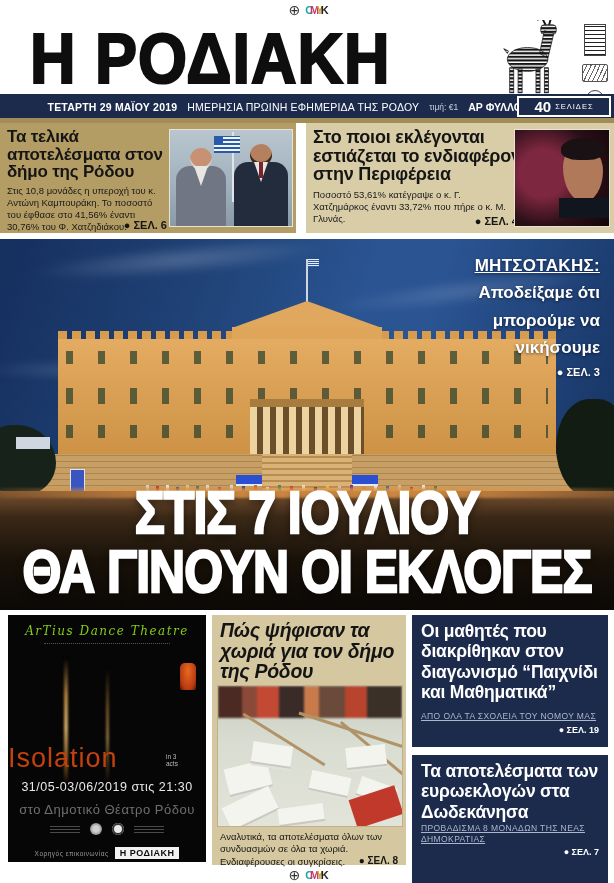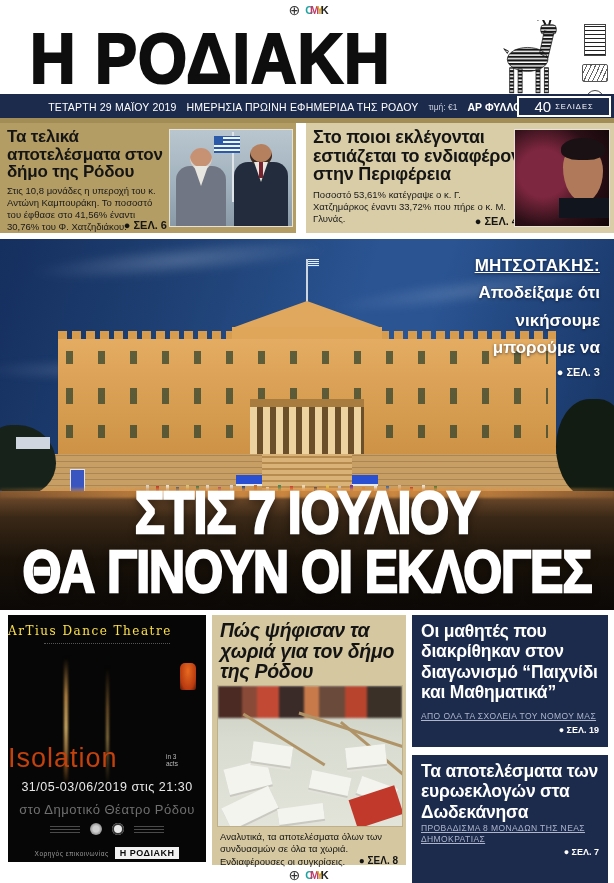--- a/index.html
+++ b/index.html
@@ -21,27 +21,27 @@
   .pbarcode{width:20px;height:30px;border:1px solid #444;
       background:repeating-linear-gradient(0deg,#222 0 1.5px,transparent 1.5px 4px);}
   .pstamp{width:24px;height:16px;border:1px solid #555;border-radius:2px;
       background:repeating-linear-gradient(115deg,transparent 0 3px,#666 3px 4px);}
   .ppost{width:16px;height:16px;border:1.5px solid #444;border-radius:50%;
       background:radial-gradient(circle at 50% 50%, #555 0 2px, transparent 2px);}
 
   
   .datebar{position:absolute;left:0;top:94px;width:614px;height:25px;background:#1c2a4c;color:#fff;
       display:flex;align-items:center;justify-content:center;gap:10px;}
-  .datebar .d1{font-size:10.5px;font-weight:normal;letter-spacing:.2px;}
+  .datebar .d1{font-size:10.5px;font-weight:bold;letter-spacing:.2px;}
   .datebar .d2{font-size:10.5px;letter-spacing:.2px;}
   .datebar .d3{font-size:8.5px;color:#c9cfdd;}
   .datebar .d4{font-size:10.5px;font-weight:bold;}
   .pagesbox{position:absolute;right:3px;top:2px;bottom:2px;width:90px;border:2px solid #fff;background:#1c2a4c;
       display:flex;align-items:center;justify-content:center;gap:4px;}
-  .pagesbox .n{font-size:15px;font-weight:normal;}
+  .pagesbox .n{font-size:15px;font-weight:bold;}
   .pagesbox .l{font-size:7.5px;letter-spacing:1px;}
 
   
   .teaser-topline{position:absolute;left:0;top:118px;width:614px;height:5px;background:#a38d56;}
   .teaser{position:absolute;top:123px;height:110px;color:#151515;}
   .teaser.left{left:0;width:296px;background:#b39d64;}
   .teaser.right{left:306px;width:308px;background:#d9cda7;}
   .t-title{position:absolute;left:7px;top:5px;font-weight:bold;line-height:1.03;letter-spacing:-.2px;}
   .teaser.left  .t-title{font-size:17px;width:168px;}
   .teaser.right .t-title{font-size:18px;width:212px;}
@@ -133,22 +133,22 @@
   .kicker .kpage{font-size:11px;font-weight:bold;margin-top:4px;}
 
   .headline{position:absolute;left:0;width:614px;text-align:center;color:#fff;font-weight:bold;
      letter-spacing:-1px;-webkit-text-stroke:2px #fff;white-space:nowrap;
      text-shadow:0 3px 8px rgba(0,0,0,.55);transform:scaleY(1.18);transform-origin:top center;}
   .headline.h1{top:240px;font-size:50px;}
   .headline.h2{top:299px;font-size:50px;}
 
   
   .ad{position:absolute;left:8px;top:615px;width:198px;height:247px;background:#060606;overflow:hidden;color:#fff;}
-  .ad-brand{position:absolute;left:0;top:9px;width:100%;text-align:left;font-family:"DejaVu Serif", serif;
-     font-size:12px;letter-spacing:1.5px;color:#fde047;}
+  .ad-brand{position:absolute;left:0;top:9px;width:100%;text-align:center;font-family:"DejaVu Serif", serif;
+     font-style:italic;font-size:12px;letter-spacing:1.5px;color:#84cc16;}
   .ad-subline{position:absolute;left:36px;top:28px;width:126px;border-top:1px dotted #8a8a8a;opacity:.6;}
   .streak{position:absolute;filter:blur(1px);opacity:.85;}
   .streak.s1{left:56px;top:42px;width:4px;height:128px;
      background:linear-gradient(#000,#c89048 30%,#e8c070 55%,#7a5020 85%,#000);}
   .streak.s2{left:98px;top:52px;width:3px;height:118px;opacity:.6;
      background:linear-gradient(#000,#a87838 35%,#d8b060 60%,#000);}
   .ad-figure{position:absolute;right:10px;top:48px;width:16px;height:27px;border-radius:5px 5px 2px 2px;
      background:radial-gradient(ellipse at 50% 30%,#e86a20,#b83a10 70%,#4a1808);}
   .ad-title{position:absolute;left:0;top:128px;width:100%;text-align:left;font-size:27px;color:#c2410c;
      font-weight:normal;letter-spacing:1px;}
@@ -296,22 +296,22 @@
     <div class="treeL"></div>
     <div class="treeR"></div>
     <div class="farbldg"></div>
     <div class="crowd"></div>
     <div class="foreground"></div>
     <div class="curb"></div>
 
     <div class="kicker">
       <div class="kname">ΜΗΤΣΟΤΑΚΗΣ:</div>
       <div class="kline">Αποδείξαμε ότι</div>
+      <div class="kline">μπορούμε να</div>
       <div class="kline">νικήσουμε</div>
-      <div class="kline">μπορούμε να</div>
       <div class="kpage">● ΣΕΛ. 3</div>
     </div>
 
     <div class="headline h1">ΣΤΙΣ 7 ΙΟΥΛΙΟΥ</div>
     <div class="headline h2">ΘΑ ΓΙΝΟΥΝ ΟΙ ΕΚΛΟΓΕΣ</div>
   </div>
 
   <div class="ad">
     <div class="ad-brand">ArTius Dance Theatre</div>
     <div class="ad-subline"></div>

